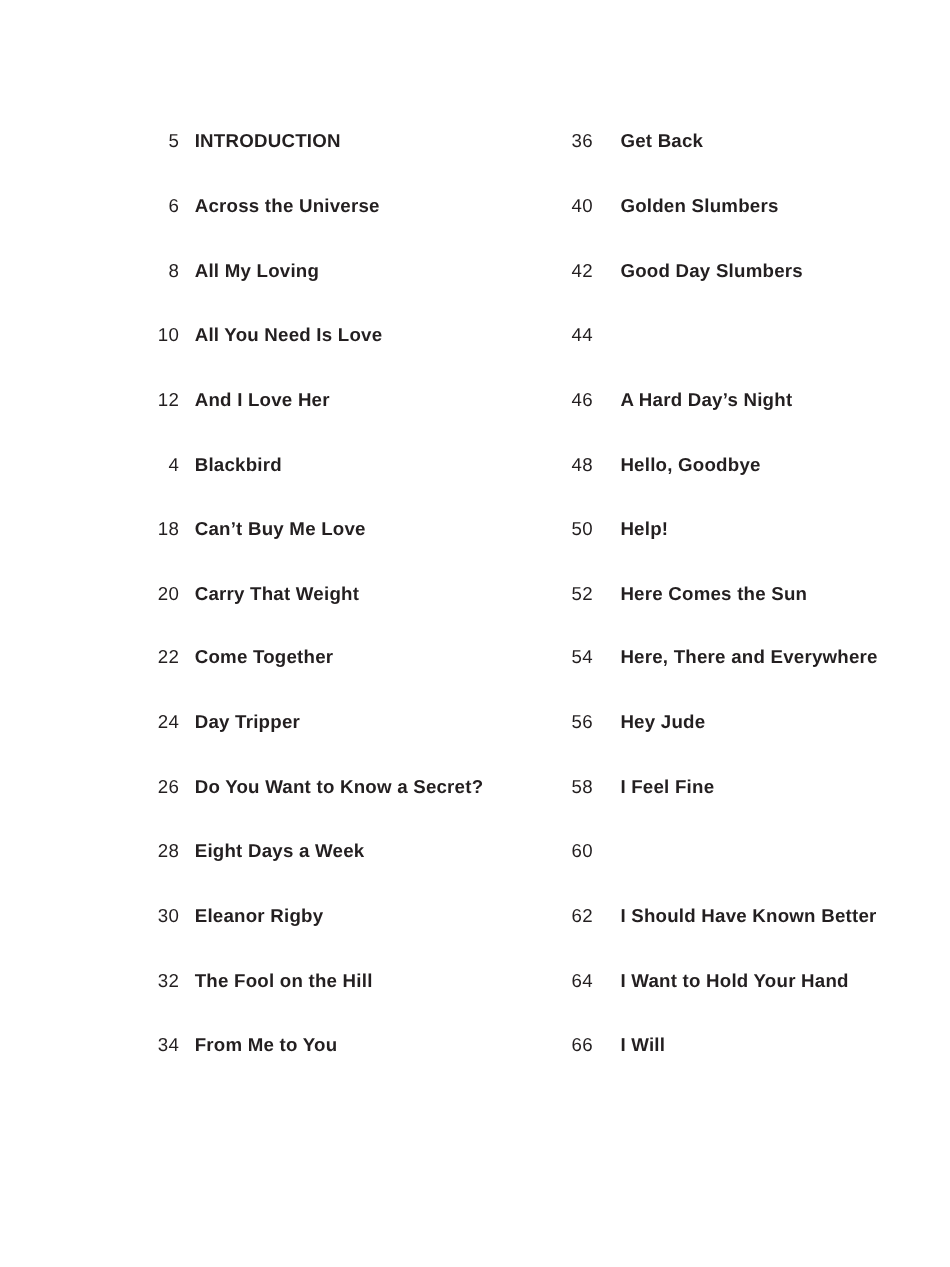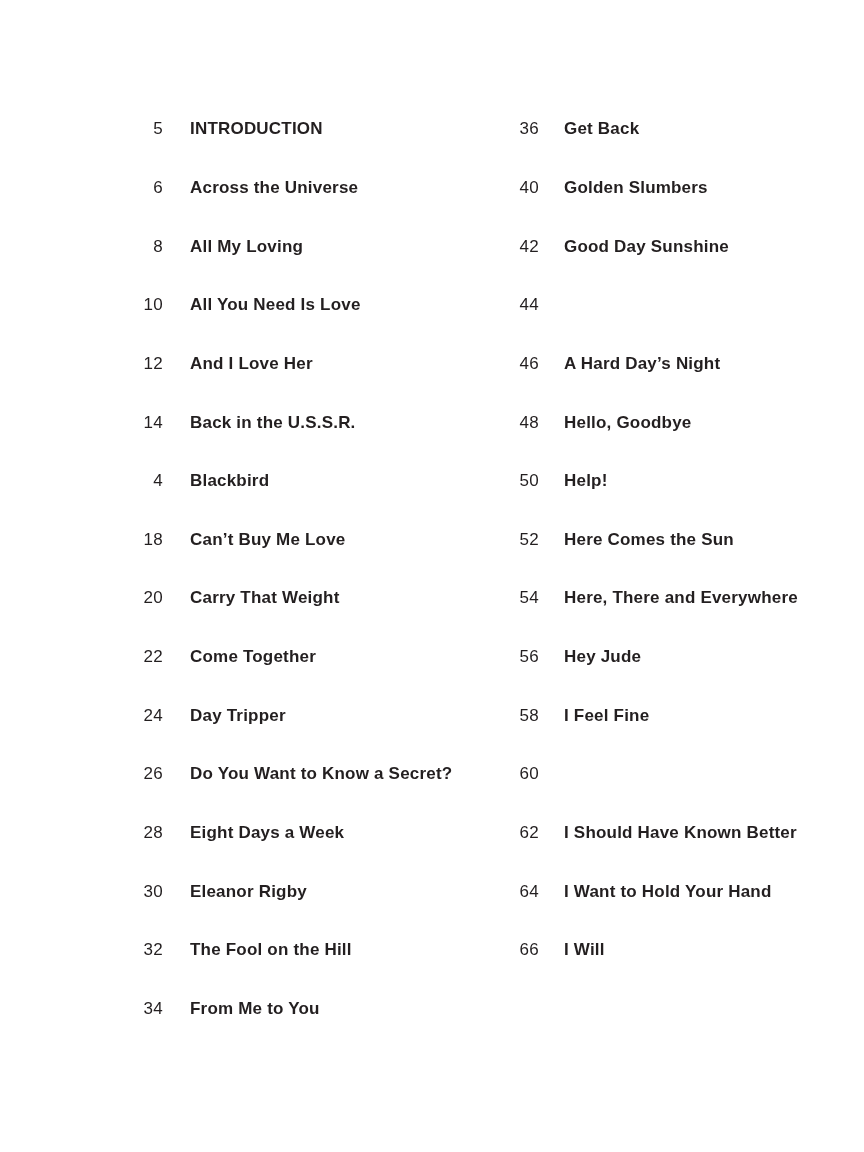--- a/index.html
+++ b/index.html
@@ -30,21 +30,21 @@
   }
   .num {
     width: 43px;
     text-align: right;
     font-size: 17px;
     font-weight: 400;
     color: #231f20;
     letter-spacing: 0.3px;
     flex: 0 0 auto;
   }
-  .col.left  .title { margin-left: 27px; }
+  .col.left  .title { margin-left: 14px; }
   .col.right .title { margin-left: 25px; }
   .title {
     font-size: 17px;
     font-weight: 700;
     color: #231f20;
     letter-spacing: 0.2px;
   }
 </style>
 </head>
 <body>
@@ -69,24 +69,20 @@
   <div class="row">
     <span class="num">10</span>
     <span class="title">All You Need Is Love</span>
   </div>
 
   <div class="row">
     <span class="num">12</span>
     <span class="title">And I Love Her</span>
   </div>
 
-  <div class="row">
-    <span class="num">14</span>
-    <span class="title">Back in the U.S.S.R.</span>
-  </div>
 
   <div class="row">
     <span class="num">4</span>
     <span class="title">Blackbird</span>
   </div>
 
   <div class="row">
     <span class="num">18</span>
     <span class="title">Can’t Buy Me Love</span>
   </div>
@@ -138,21 +134,21 @@
   </div>
 
 
   <div class="row">
     <span class="num">40</span>
     <span class="title">Golden Slumbers</span>
   </div>
 
   <div class="row">
     <span class="num">42</span>
-    <span class="title">Good Day Sunshine</span>
+    <span class="title">Good Day Slumbers</span>
   </div>
 
   <div class="row">
     <span class="num">44</span>
   </div>
 
   <div class="row">
     <span class="num">46</span>
     <span class="title">A Hard Day’s Night</span>
   </div>

